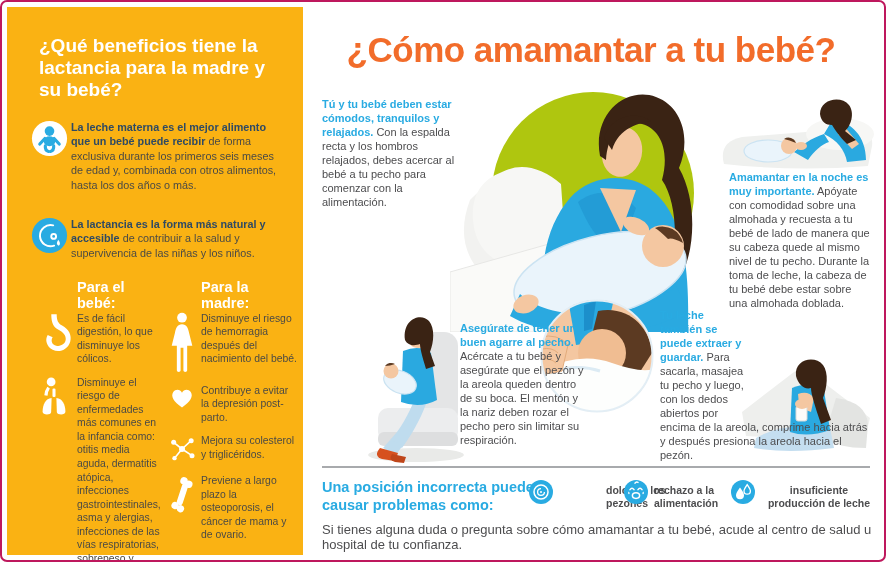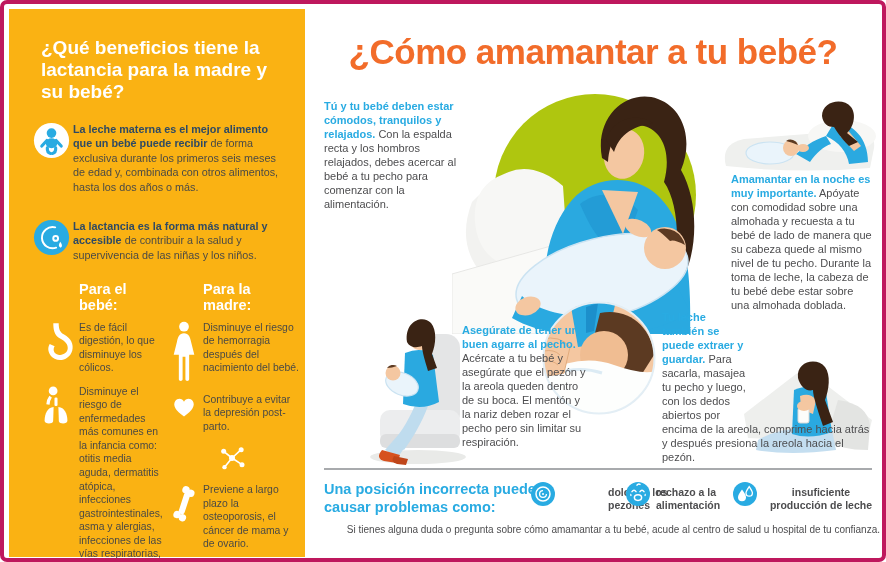--- a/index.html
+++ b/index.html
@@ -1,36 +1,36 @@
 <!DOCTYPE html>
 <html><head>
 <meta charset="utf-8">
 <style>
   html,body{margin:0;padding:0;background:#ffffff;}
   .page{
     position:relative;width:886px;height:562px;box-sizing:border-box;
-    background:#ffffff;border:4px solid #be185d;border-radius:7px;overflow:hidden;
+    background:#ffffff;border:2px solid #be185d;border-radius:7px;overflow:hidden;
     font-family:"Liberation Sans", sans-serif;
   }
   
   .sidebar{position:absolute;left:5px;top:5px;width:296px;height:548px;background:#FAB213;}
   .sb-title{margin:28px 24px 0 32px;font-size:19px;line-height:1.16;font-weight:700;color:#ffffff;}
   .sb-intro{display:flex;gap:3px;margin:19px 18px 0 24px;align-items:flex-start;}
   .sb-intro + .sb-intro{margin-top:25px;}
   .sb-intro .ic{flex:none;}
   .sb-intro .tx{font-size:10.8px;line-height:1.33;color:#4B4A45;}
   .sb-b{font-weight:700;color:#2F4A63;}
   .sb-cols{display:flex;margin:20px 6px 0 24px;}
   .col{display:flex;flex-direction:column;}
   .col-bebe{width:132px;}
   .col-madre{width:134px;}
-  .col-h{font-size:14.5px;font-weight:700;color:#ffffff;line-height:1.1;margin-bottom:7px;}
+  .col-h{font-size:14.5px;font-weight:700;color:#ffffff;line-height:1.1;}
   .col-bebe .col-h{margin-left:46px;width:70px;}
   .col-madre .col-h{margin-left:38px;width:70px;}
-  .col-item{display:flex;margin-bottom:10px;justify-content:center;}
+  .col-item{display:flex;margin-bottom:10px;}
   .col-bebe .col-item .ic{width:46px;flex:none;display:flex;justify-content:center;}
   .col-madre .col-item .ic{width:38px;flex:none;display:flex;justify-content:center;}
   .col-item .tx{flex:1;font-size:10.4px;line-height:1.3;color:#4B4A45;}
   
   .main-title{position:absolute;left:304px;top:28px;width:570px;text-align:center;
     font-size:35px;font-weight:700;color:#F26C2A;letter-spacing:-0.5px;}
   .step{position:absolute;font-size:11px;line-height:1.27;color:#4D4D4F;margin:0;}
   .step b{color:#29ABE2;}
   #step1{left:320px;top:96px;width:143px;}
   #step2{left:320px;top:212px;width:143px;}
@@ -48,21 +48,21 @@
   #illo-express{left:736px;top:352px;width:138px;height:110px;}
   .divider{position:absolute;left:320px;top:464px;width:548px;height:2px;background:#A8AAAD;}
   .prob-lead{position:absolute;left:320px;top:477px;width:216px;font-size:14.5px;
     font-weight:700;color:#29ABE2;line-height:1.22;}
   .prob-ic{position:absolute;width:24px;height:24px;}
   #pic1{left:527px;top:478px;} #pic2{left:622px;top:478px;} #pic3{left:729px;top:478px;}
   .prob-label{position:absolute;font-size:10.5px;font-weight:700;color:#4D4D4F;line-height:1.25;}
   #plab1{left:588px;top:482px;width:62px;margin-left:16px;}
   #plab2{left:652px;top:482px;width:78px;}
   #plab3{left:759px;top:482px;width:116px;text-align:center;}
-  .footer{position:absolute;left:320px;top:520px;width:556px;font-size:10px;color:#4D4D4F;text-align:right;}
+  .footer{position:absolute;left:320px;top:520px;width:556px;font-size:13px;color:#4D4D4F;}
 </style>
 </head>
 <body>
 
 <div class="page">
 
   <div class="sidebar">
     <div class="sb-title">¿Qué beneficios tiene la lactancia para la madre y su bebé?</div>
 
     <div class="sb-intro">
@@ -156,20 +156,21 @@
               </g>
               <g fill="#ffffff">
                 <circle cx="18" cy="18" r="3.6"></circle>
                   <circle cx="8" cy="10" r="3"></circle>
                 <circle cx="29" cy="8" r="3"></circle>
                   <circle cx="30" cy="26" r="3"></circle>
                   <circle cx="9" cy="29" r="2.6"></circle>
               </g>
             </svg>
           </span>
+          <span class="tx">Mejora su colesterol y triglicéridos.</span>
         </div>
         <div class="col-item">
           <span class="ic">
             <svg width="28" height="40" viewBox="0 0 32 44">
               <g fill="#ffffff" transform="rotate(18 16 22)">
                 <circle cx="13.5" cy="7" r="4.2"></circle>
                   <circle cx="20" cy="9" r="4.2"></circle>
                 <rect x="13" y="9" width="7" height="26" rx="3.2"></rect>
                 <circle cx="12.5" cy="37" r="4.2"></circle>
                   <circle cx="19.5" cy="38.5" r="4.2"></circle>

